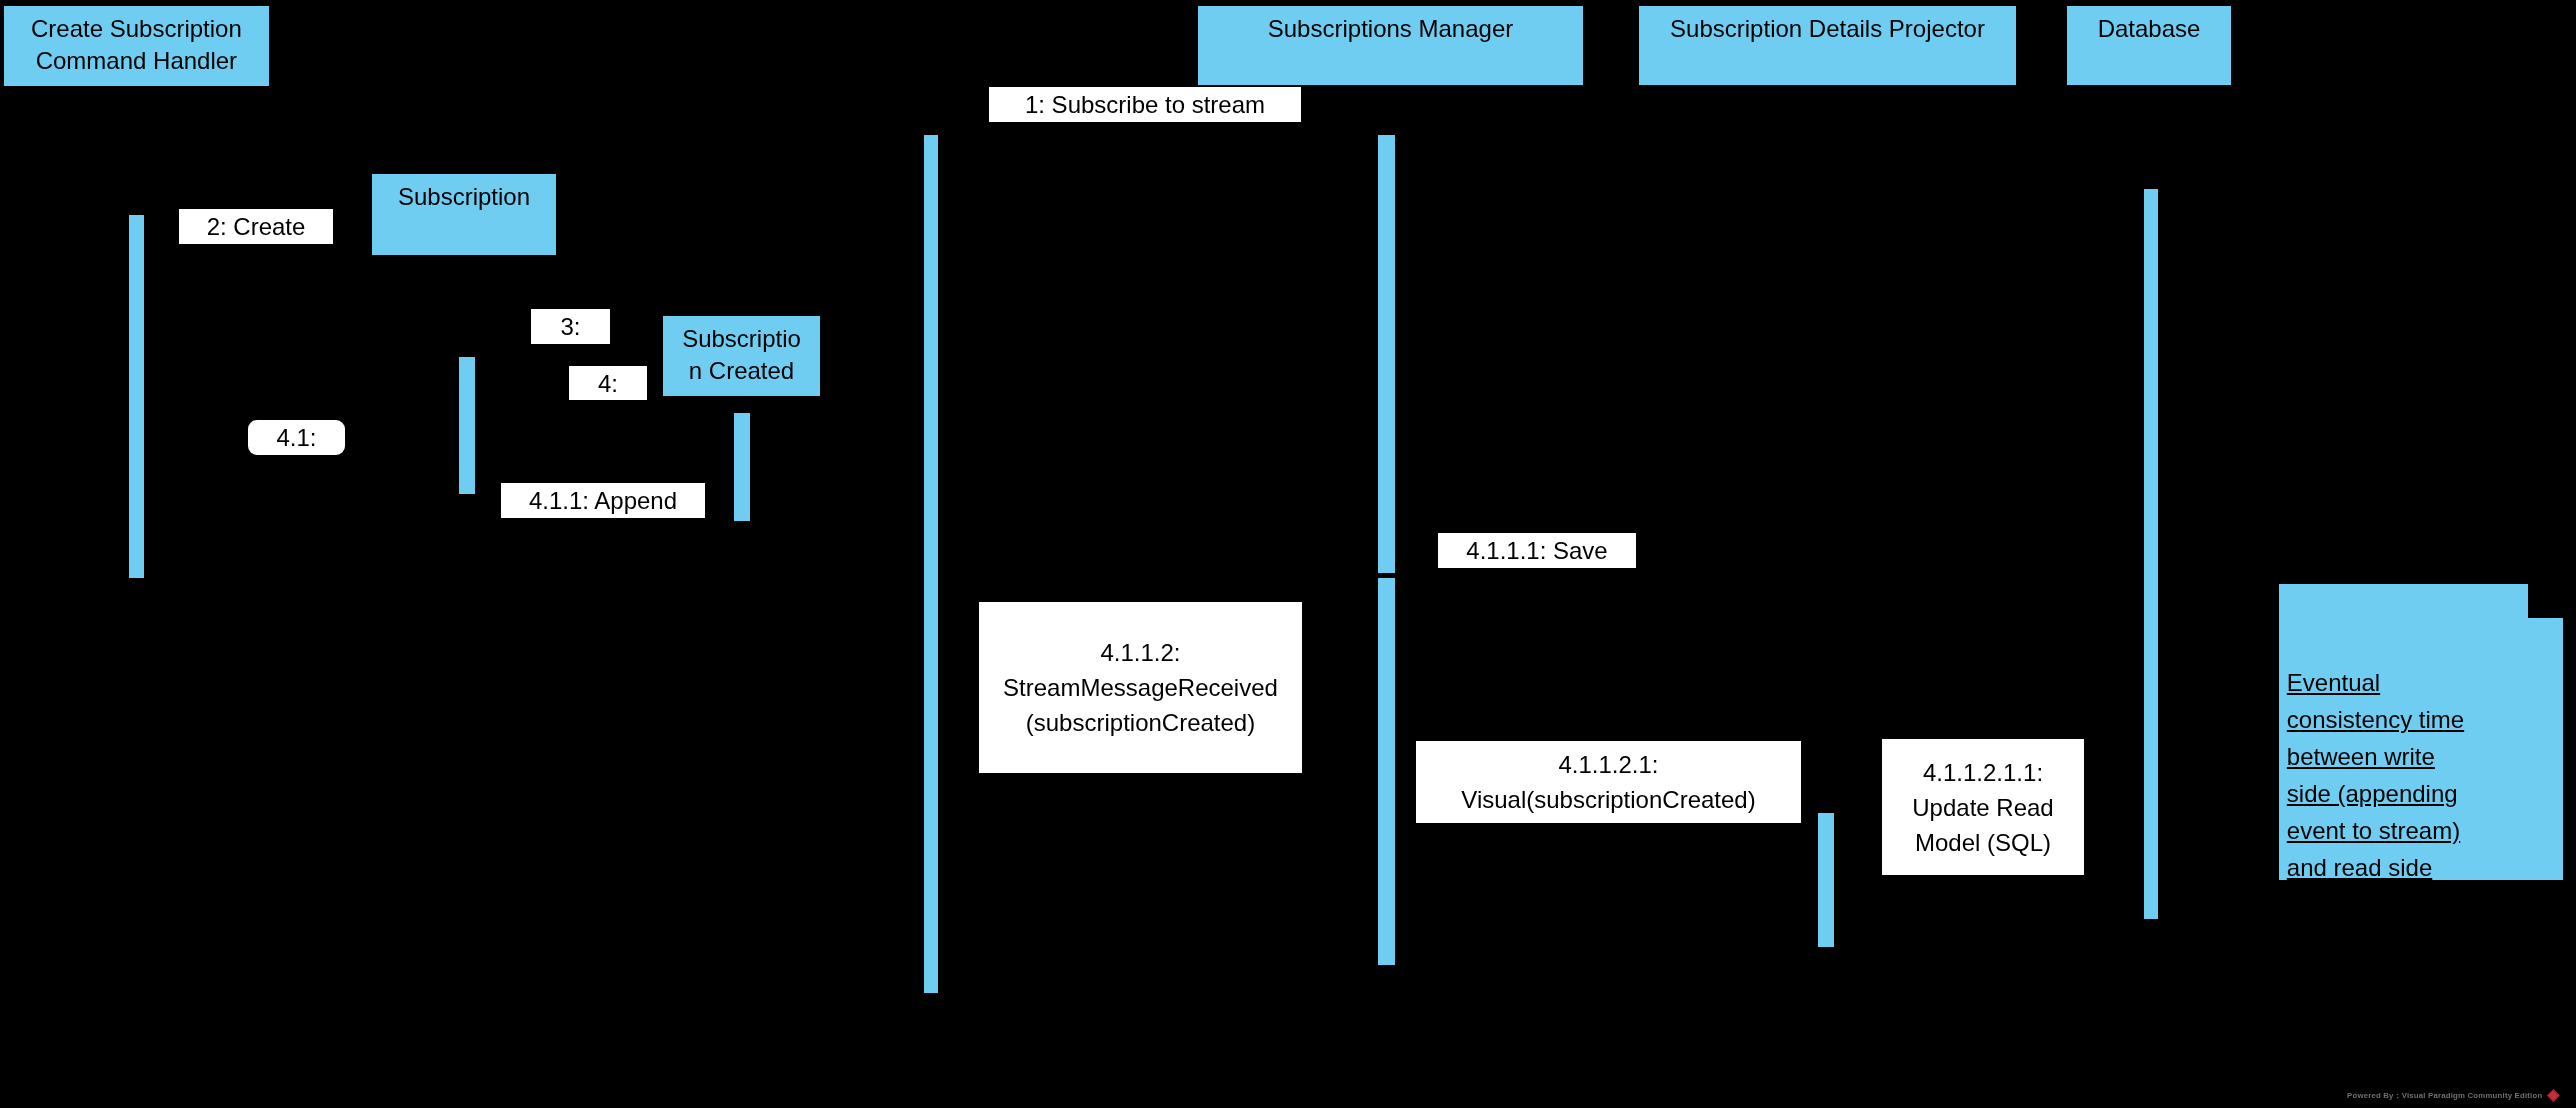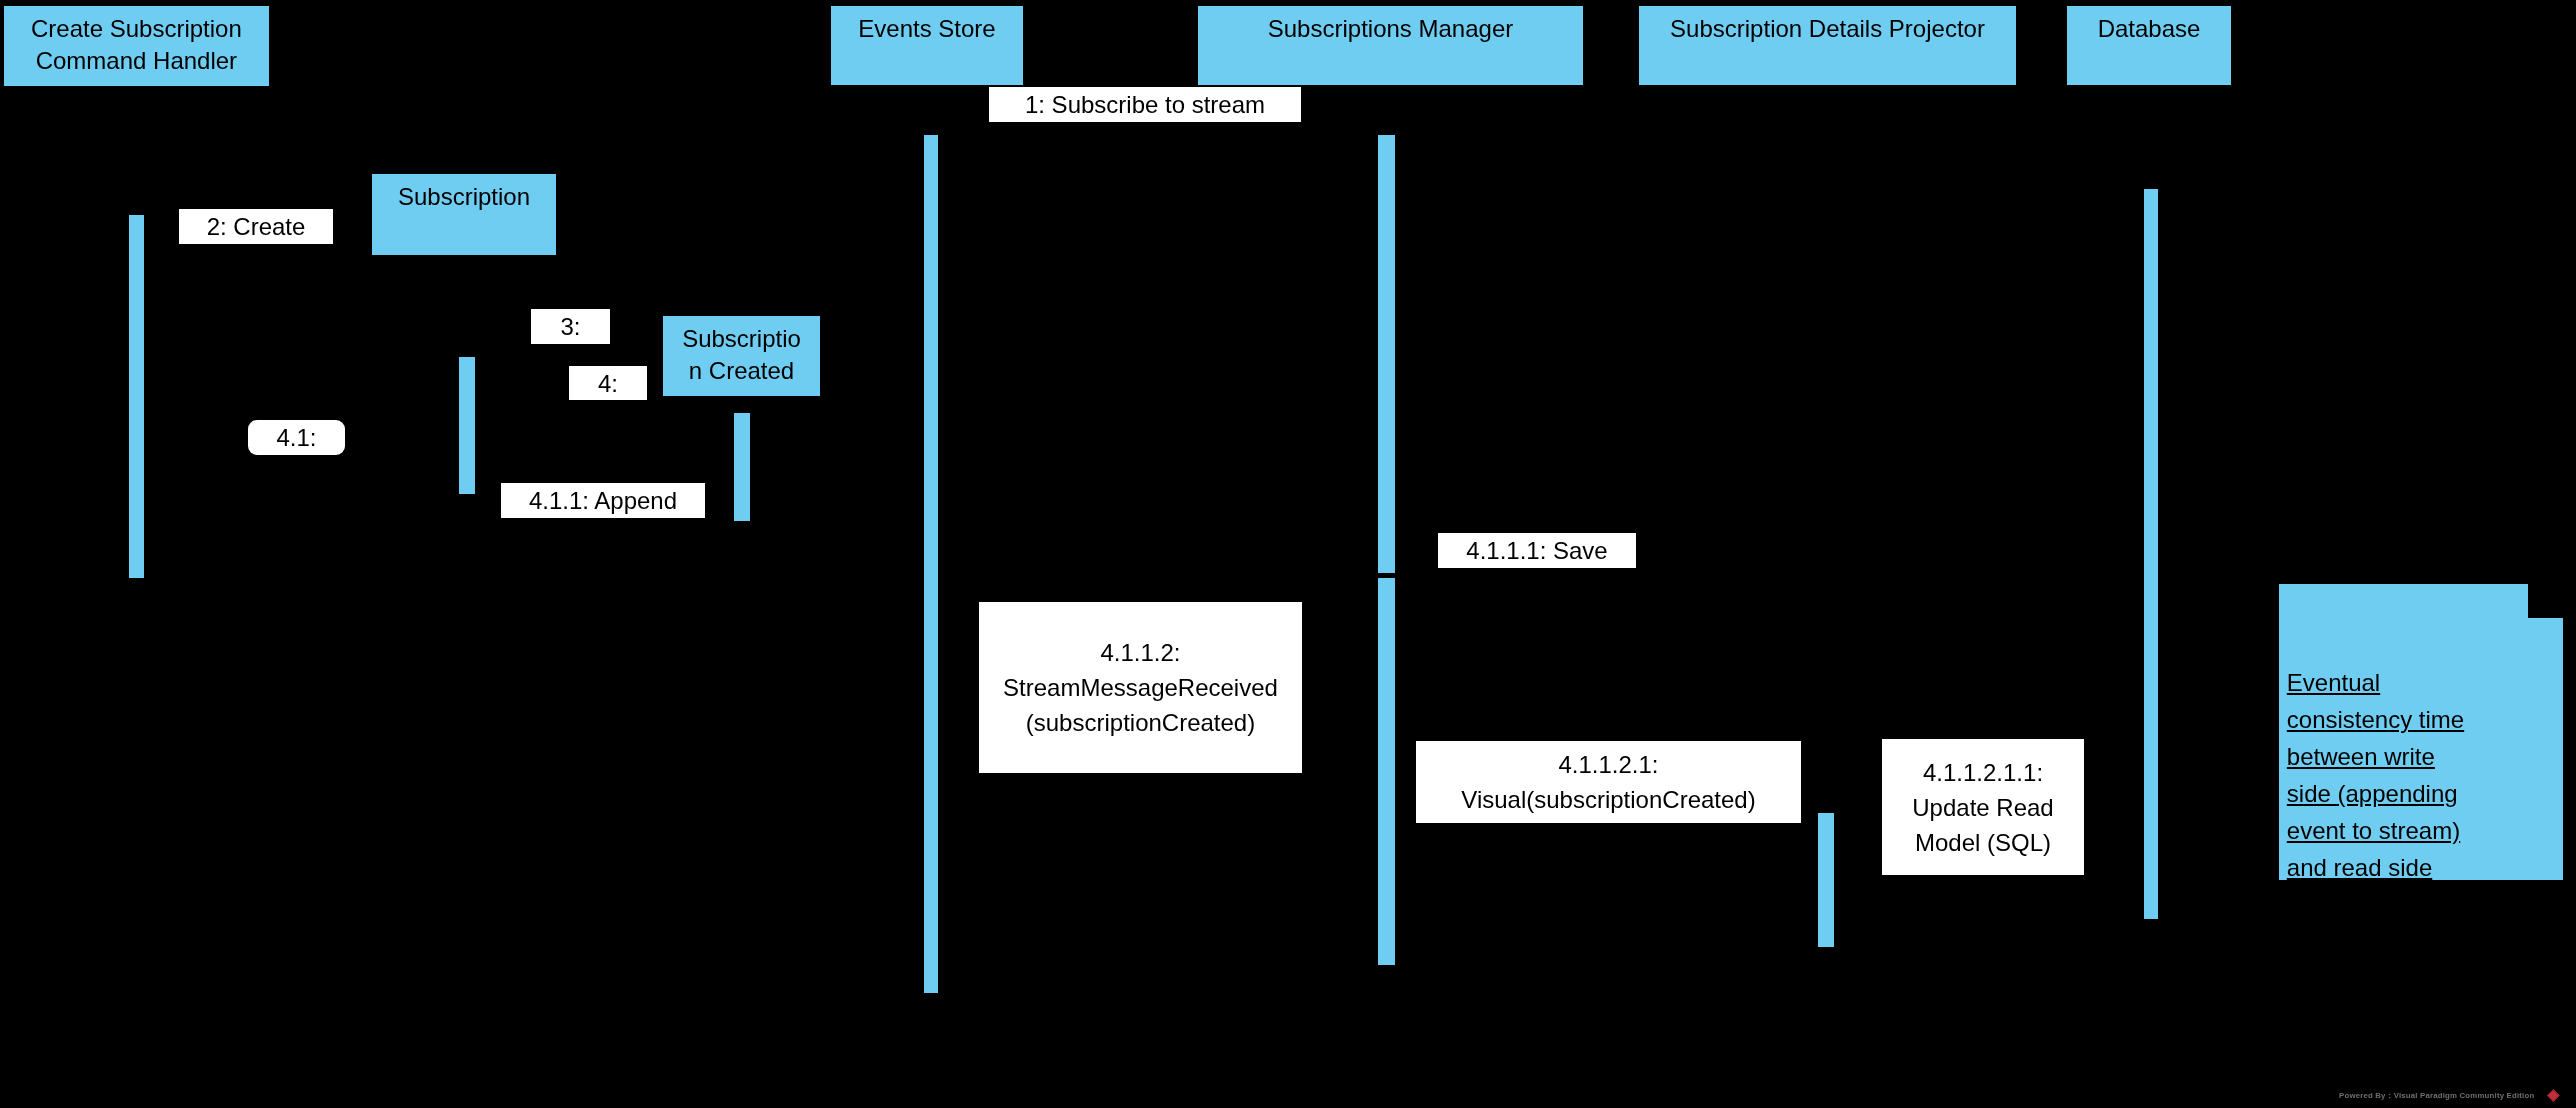--- a/index.html
+++ b/index.html
@@ -18,39 +18,38 @@
   }
   .bar{background:#6FCDF2;}
   .note{
     background:#6FCDF2;font-size:24px;line-height:37px;
     padding:6.2px 0 0 7.8px;white-space:pre-line;
   }
   .note-fold{position:absolute;top:0;right:0;width:35px;height:34px;background:#000;}
   .note-text{width:243px;text-decoration:underline;}
   .footer{
     position:absolute;top:1088px;right:18px;height:14px;
-    display:flex;align-items:center;gap:15px;
+    display:flex;align-items:center;gap:7px;
   }
   .footer-text{
     font-size:7.8px;font-weight:bold;color:#6F6F6F;letter-spacing:0.2px;
     white-space:nowrap;
   }
   .vp-logo{
     width:8.6px;height:8.6px;background:#C2303C;transform:rotate(45deg);
     box-shadow:inset 0 0 0 1.2px #A02430;
   }
 </style>
 </head>
 <body>
 
 <div class="canvas">
 
   <div class="shape actor" style="left:3.9px;top:5.5px;width:265px;height:80px;">Create Subscription
 Command Handler</div>
-  <div class="shape actor" style="left:831px;top:5.5px;width:192px;height:79px;">Events Store</div>
   <div class="shape actor" style="left:1198px;top:5.5px;width:385px;height:79px;">Subscriptions Manager</div>
   <div class="shape actor" style="left:1639px;top:5.5px;width:377px;height:79px;">Subscription Details Projector</div>
   <div class="shape actor" style="left:2067px;top:5.5px;width:164px;height:79px;">Database</div>
 
   <div class="shape actor" style="left:372px;top:174px;width:184px;height:81px;">Subscription</div>
   <div class="shape actor" style="left:663px;top:316px;width:157px;height:80px;">Subscriptio
 n Created</div>
 
   <div class="shape bar" style="left:129px;top:215px;width:15px;height:363px;"></div>
   <div class="shape bar" style="left:459px;top:357px;width:16.4px;height:137px;"></div>

